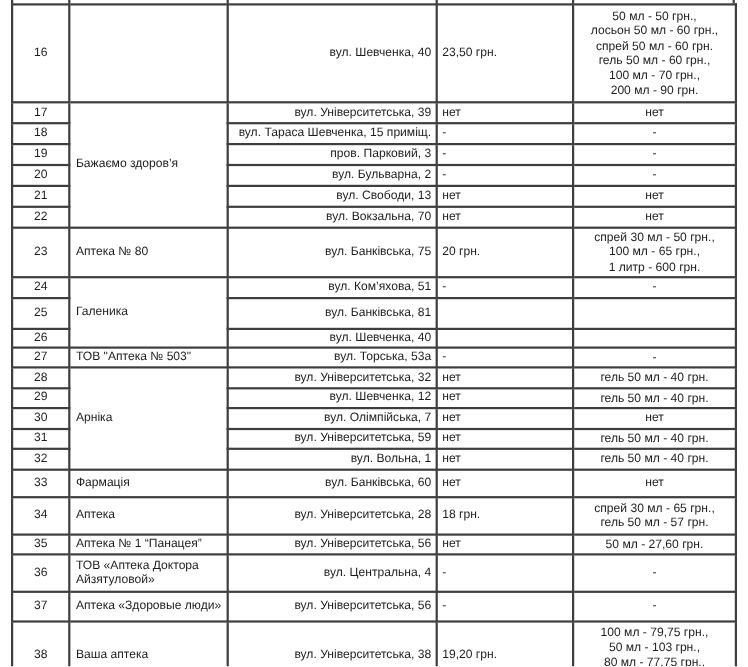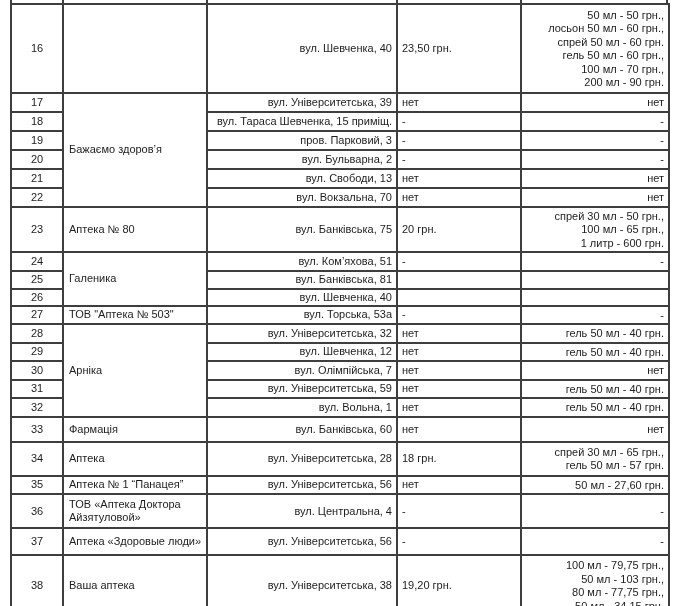--- a/index.html
+++ b/index.html
@@ -17,21 +17,21 @@
     font-size:11px; color:#1d1d1d;
     padding:1px 4px; vertical-align:middle;
     line-height:13px; overflow:hidden;
     word-wrap:break-word;
   }
   td.num   { text-align:center; padding:1px 2px;border-radius:10px; }
   td.name  { text-align:left; padding-left:5px;margin-left:36px; }
   td.addr  { text-align:right; padding-left:5px; white-space:nowrap; }
   td.price { text-align:left; }
   td.price.c { text-align:left; }
-  td.details { text-align:right; white-space:pre-line; line-height:13.5px; padding-top:2px; }
+  td.details { text-align:center; white-space:pre-line; line-height:13.5px; padding-top:2px; }
 </style>
 </head>
 <body>
 
 <div class="page">
 
   <div class="sliver">
     <span style="left:10px"></span>
       <span style="left:62px"></span>
       <span style="left:206px"></span>
@@ -107,21 +107,21 @@
 100 мл - 65 грн.,
 1 литр - 600 грн.</td>
       </tr>
       <tr style="height:18px">
         <td class="num">24</td>
         <td class="name" rowspan="3">Галеника</td>
         <td class="addr">вул. Ком’яхова, 51</td>
         <td class="price">-</td>
         <td class="details">-</td>
       </tr>
-      <tr style="height:18px">
+      <tr style="height:28px">
         <td class="num">25</td>
         <td class="addr">вул. Банківська, 81</td>
         <td class="price"></td>
         <td class="details"></td>
       </tr>
       <tr style="height:17px">
         <td class="num">26</td>
         <td class="addr">вул. Шевченка, 40</td>
         <td class="price"></td>
         <td class="details"></td>

